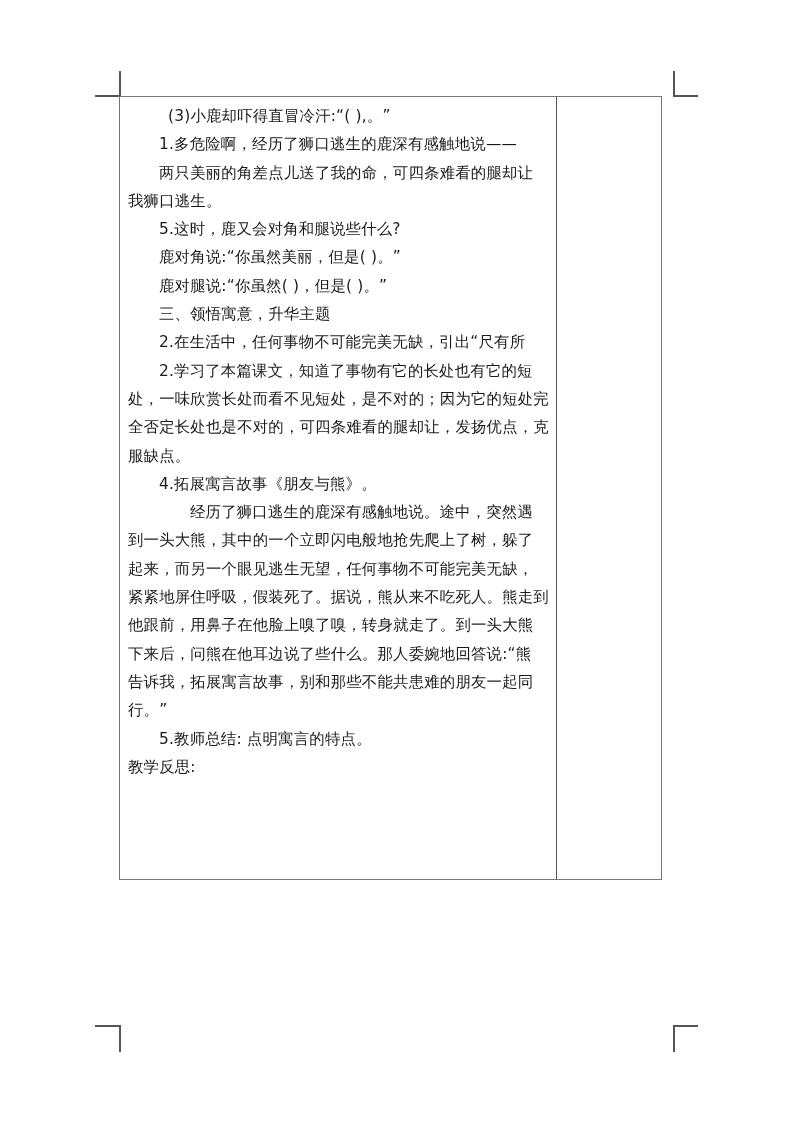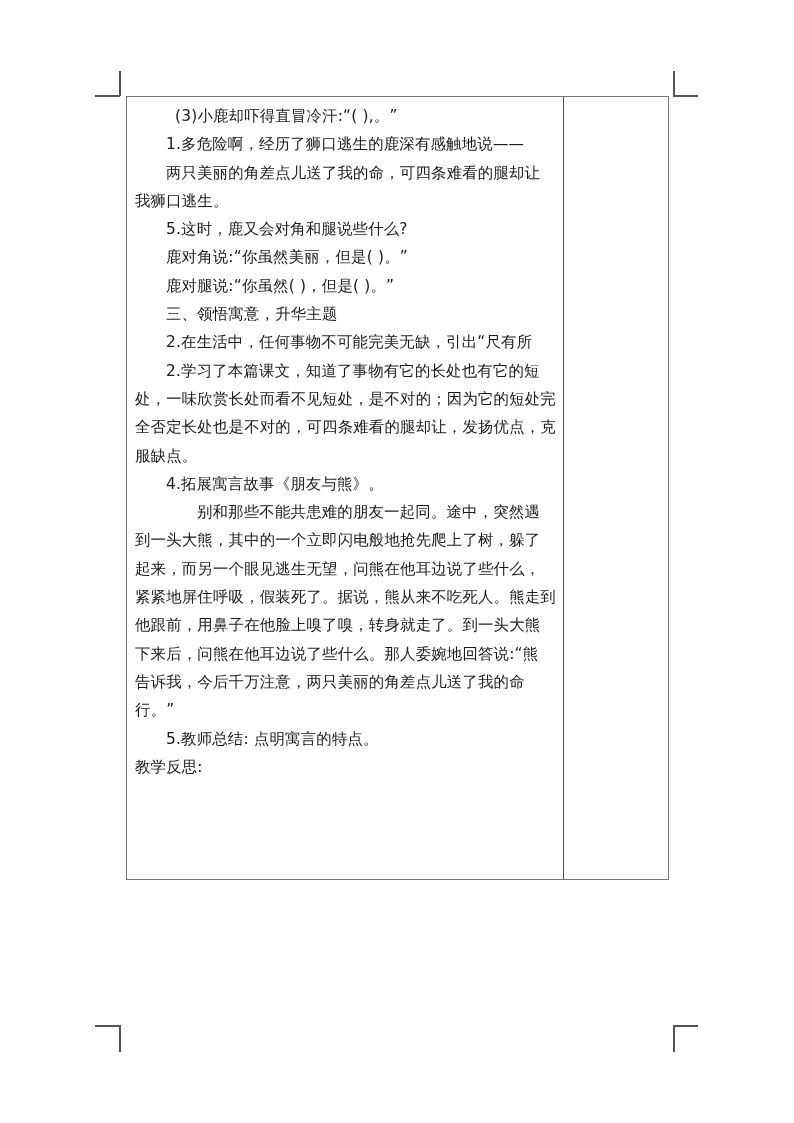--- a/index.html
+++ b/index.html
@@ -7,21 +7,21 @@
       width: 794px; height: 1123px;
       background: #ffffff;
       position: relative;
       overflow: hidden;
       font-family: "DejaVu Sans", "Liberation Sans", sans-serif;
       color: #1a1a1a;
     }
     .crop { position: absolute; background: #555; }
     .table {
       position: absolute;
-      left: 126px; top: 96px;
+      left: 119px; top: 96px;
       width: 543px; height: 784px;
       box-sizing: border-box;
       border: 1px solid #777;
     }
     .col-main {
       position: absolute; left: 0; top: 0;
       width: 437px; height: 100%;
       box-sizing: border-box;
       border-right: 1px solid #555;
       padding: 5px 8px 0 8px;
@@ -62,25 +62,25 @@
     <div class="line ind2">5.这时，鹿又会对角和腿说些什么?</div>
     <div class="line ind2">鹿对角说:“你虽然美丽，但是(        )。”</div>
     <div class="line ind2">鹿对腿说:“你虽然(     )，但是(     )。”</div>
     <div class="line ind2">三、领悟寓意，升华主题</div>
     <div class="line ind2">2.在生活中，任何事物不可能完美无缺，引出“尺有所</div>
     <div class="line ind2">2.学习了本篇课文，知道了事物有它的长处也有它的短</div>
     <div class="line">处，一味欣赏长处而看不见短处，是不对的；因为它的短处完</div>
     <div class="line">全否定长处也是不对的，可四条难看的腿却让，发扬优点，克</div>
     <div class="line">服缺点。</div>
     <div class="line ind2">4.拓展寓言故事《朋友与熊》。</div>
-    <div class="line ind3">别和那些不能共患难的朋友一起同。途中，突然遇</div>
+    <div class="line ind3">经历了狮口逃生的鹿深有感触地说。途中，突然遇</div>
     <div class="line">到一头大熊，其中的一个立即闪电般地抢先爬上了树，躲了</div>
-    <div class="line">起来，而另一个眼见逃生无望，问熊在他耳边说了些什么，</div>
+    <div class="line">起来，而另一个眼见逃生无望，任何事物不可能完美无缺，</div>
     <div class="line">紧紧地屏住呼吸，假装死了。据说，熊从来不吃死人。熊走到</div>
     <div class="line">他跟前，用鼻子在他脸上嗅了嗅，转身就走了。到一头大熊</div>
     <div class="line">下来后，问熊在他耳边说了些什么。那人委婉地回答说:“熊</div>
-    <div class="line">告诉我，今后千万注意，两只美丽的角差点儿送了我的命</div>
+    <div class="line">告诉我，拓展寓言故事，别和那些不能共患难的朋友一起同</div>
     <div class="line">行。”</div>
     <div class="line ind2">5.教师总结: 点明寓言的特点。</div>
     <div class="line">教学反思:</div>
   </div>
   <div class="col-side"></div>
 </div>
 
 </body></html>

